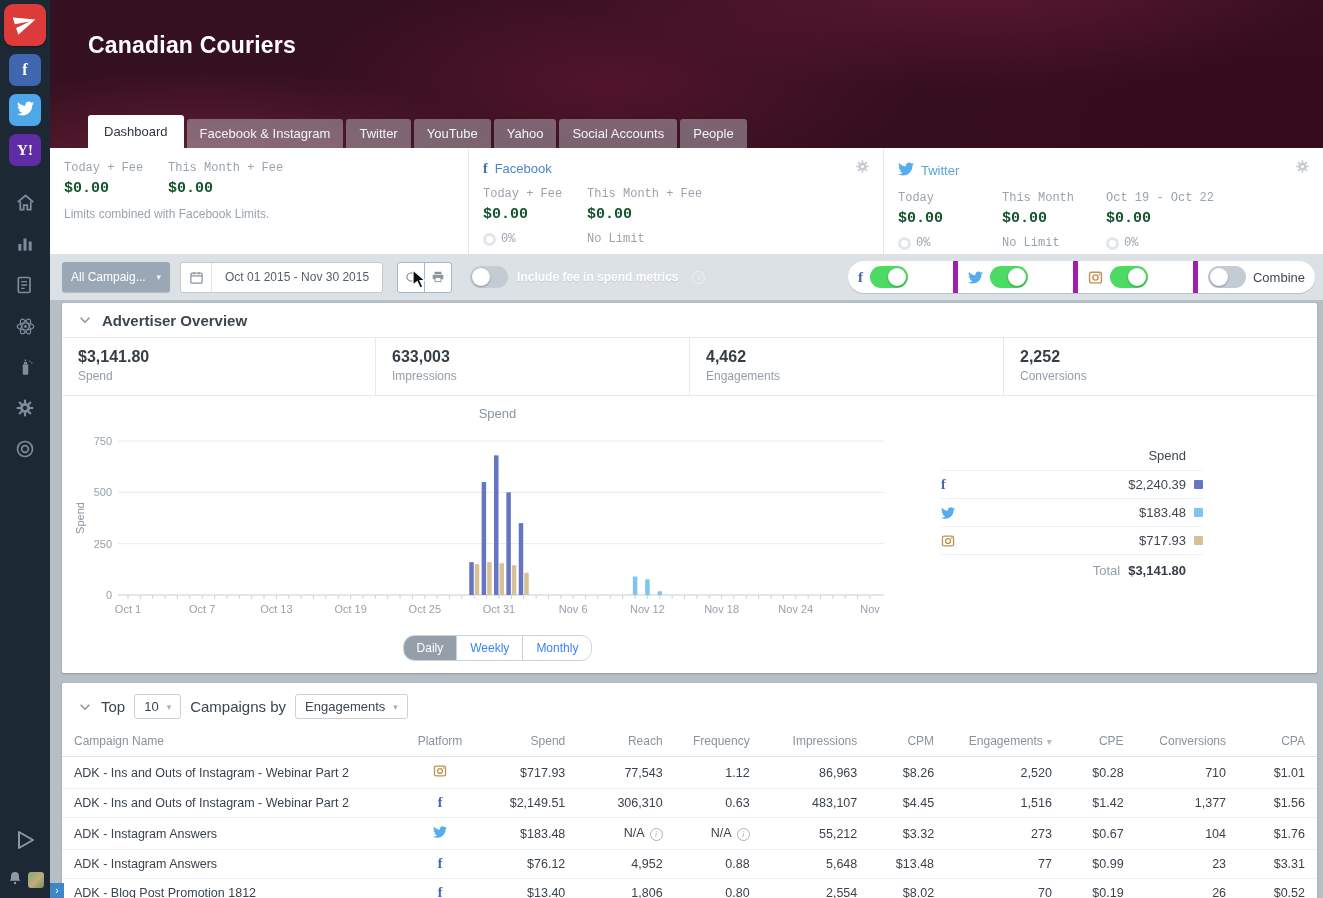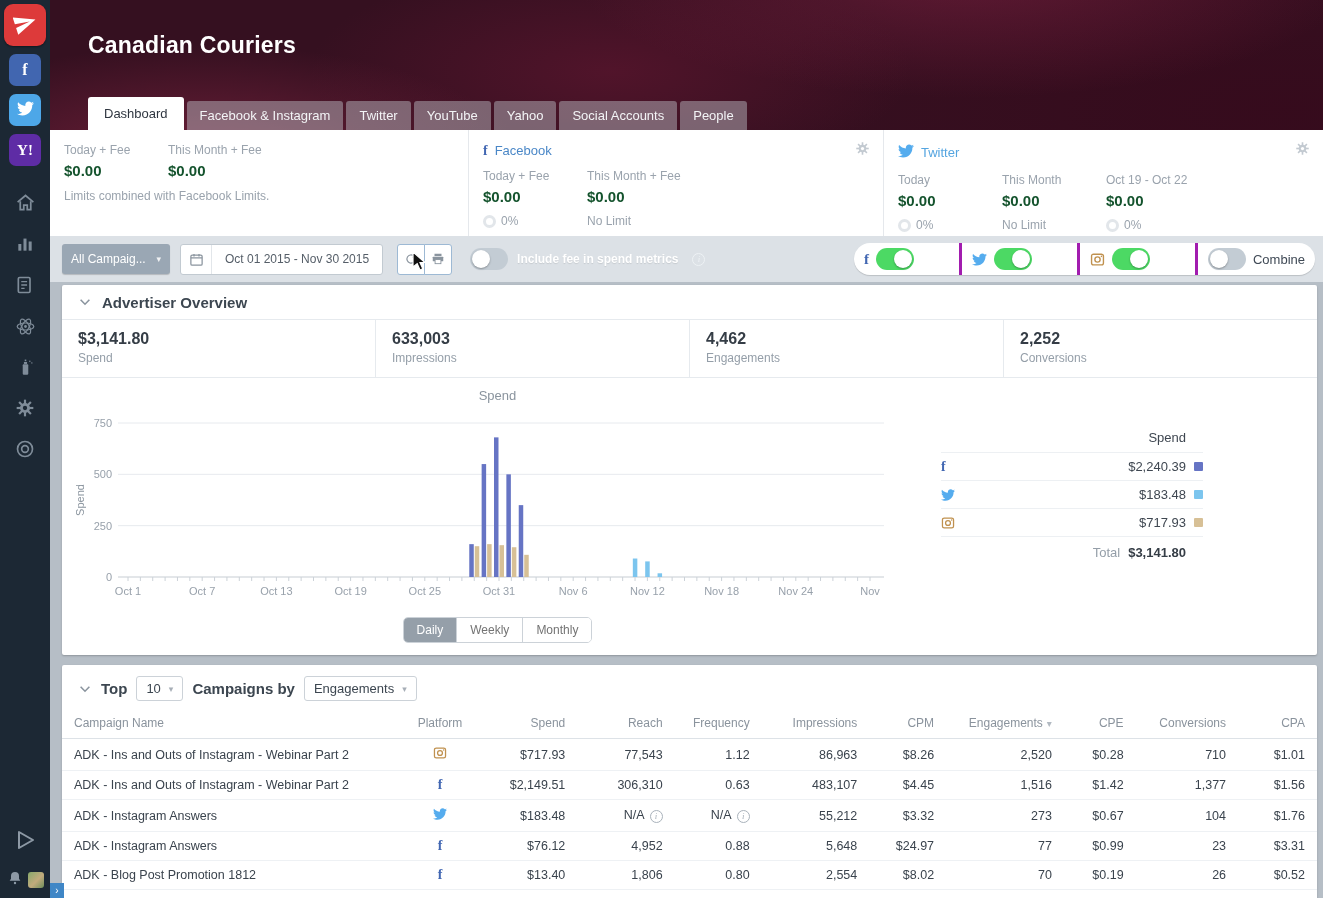--- a/index.html
+++ b/index.html
@@ -22,40 +22,40 @@
   .net-tw .picon-twitter{color:#fff;}
   .sidebar-nav{display:flex;flex-direction:column;align-items:center;gap:17px;margin-top:26px;color:#7f8c99;}
   .sidebar-bottom{margin-top:auto;margin-bottom:8px;display:flex;flex-direction:column;align-items:center;color:#8d99a5;}
   .sb-row{display:flex;align-items:center;gap:5px;margin-top:14px;}
   .avatar{width:16px;height:16px;border-radius:3px;background:linear-gradient(135deg,#87a96b 0%,#c2ab7d 55%,#6e8f5a 100%);}
   .gear-hole{fill:#fff;}
   .sidebar .gear-hole{fill:#1c2834;}
   
   .main{margin-left:50px;width:1273px;}
   
-  .topbar{height:130px;position:relative;
+  .topbar{height:148px;position:relative;
     background:
       radial-gradient(ellipse 520px 190px at 12% 125%, rgba(158,44,78,.55), transparent 62%),
       radial-gradient(ellipse 640px 210px at 72% -25%, rgba(150,38,76,.45), transparent 62%),
       radial-gradient(ellipse 430px 160px at 44% 55%, rgba(96,22,48,.65), transparent 70%),
       radial-gradient(ellipse 760px 260px at 97% 85%, rgba(54,10,28,.85), transparent 72%),
       #351020;}
   .page-title{position:absolute;left:38px;top:32px;color:#fff;font-size:23px;font-weight:700;letter-spacing:.2px;}
   .tabs{position:absolute;left:38px;bottom:0;display:flex;align-items:flex-end;gap:3px;}
   .tab{background:rgba(196,199,207,.45);color:#f3f4f6;font-size:13px;padding:7px 13px;border-radius:3px 3px 0 0;cursor:default;white-space:nowrap;}
   .tab.active{background:#fff;color:#2f3640;padding:9px 16px;}
   
   .accounts{height:106px;background:#fff;display:flex;}
   .acct{position:relative;padding:13px 14px 0 14px;}
   .acct + .acct{border-left:1px solid #e5e8ec;}
   .acct-ig{width:418px;} .acct-fb{width:415px;} .acct-tw{flex:1;}
   .acct-name{display:flex;align-items:center;gap:7px;font-size:13px;margin-bottom:11px;}
   .acct-ig .acct-name{color:#b5914f;} .acct-fb .acct-name{color:#4a87c7;} .acct-tw .acct-name{color:#55a5e0;}
   .acct-cols{display:flex;}
-  .acol{min-width:96px;margin-right:8px;}
+  .acol{min-width:96px;margin-right:8px;font-family:Liberation Mono, monospace;}
   .acol .lbl{font-size:12px;color:#9aa3ad;}
   .acol .val{font-size:15px;font-weight:700;color:#14532d;margin-top:5px;}
   .acol .sub{font-size:12px;color:#9aa3ad;margin-top:9px;display:flex;align-items:center;gap:5px;}
   .donut{width:13px;height:13px;border-radius:50%;border:3.5px solid #e2e6ea;background:#fff;}
   .acct-note{font-size:12px;color:#9aa3ad;margin-top:10px;}
   .acct-gear{position:absolute;top:11px;right:13px;color:#c3cad1;cursor:pointer;}
   
   .filterbar{height:46px;background:#dce1e6;display:flex;align-items:center;padding:0 10px 0 12px;position:relative;}
   .dd-campaign{width:108px;background:#9aa7b4;color:#fff;font-size:12px;border-radius:3px;padding:8px 9px;
     display:flex;justify-content:space-between;align-items:center;box-shadow:0 1px 1px rgba(0,0,0,.18);cursor:pointer;}
@@ -71,56 +71,56 @@
   .fee-toggle .t-label{color:#fff;font-size:12px;font-weight:700;text-shadow:0 1px 1px rgba(0,0,0,.1);}
   .toggle{width:38px;height:22px;border-radius:11px;position:relative;cursor:pointer;flex:0 0 auto;}
   .toggle .knob{width:18px;height:18px;border-radius:50%;background:#fff;position:absolute;top:2px;box-shadow:0 1px 2px rgba(0,0,0,.3);}
   .toggle.on{background:#4cd964;} .toggle.on .knob{right:2px;}
   .toggle.off{background:#c3ccd4;} .toggle.off .knob{left:2px;}
   .info-i{display:inline-flex;align-items:center;justify-content:center;width:13px;height:13px;border-radius:50%;
     border:1px solid #a9b2bb;color:#a9b2bb;font-size:9px;font-style:italic;font-family:"Liberation Serif",serif;margin-left:5px;vertical-align:middle;}
   .info-light{border-color:#eef2f5;color:#eef2f5;}
   .platform-pill{position:absolute;right:8px;top:7px;height:32px;background:#fff;border-radius:16px;display:flex;align-items:center;box-shadow:0 1px 1px rgba(0,0,0,.15);}
   .pseg{display:flex;align-items:center;gap:7px;padding:0 10px;height:100%;}
-  .pseg + .pseg{border-left:3px solid #a21caf;margin-left:35px;}
+  .pseg + .pseg{border-left:5px solid #a21caf;margin-left:35px;}
   .pseg .combine-lbl{font-size:13px;color:#3f4955;}
   .cursor-overlay{position:absolute;left:362px;top:15px;z-index:40;pointer-events:none;}
   
   .card{background:#fff;margin:0 6px 0 12px;border-radius:2px;box-shadow:0 1px 2px rgba(0,0,0,.22);}
   .card-overview{margin-top:3px;}
   .card-campaigns{margin-top:10px;min-height:260px;}
   .card-header{height:35px;display:flex;align-items:center;gap:10px;padding:0 16px;border-bottom:1px solid #e6eaee;
     font-size:15px;font-weight:700;color:#3c4650;}
   .chev{color:#8a949e;display:flex;cursor:pointer;}
   
   .stats-row{display:flex;border-bottom:1px solid #e6eaee;}
   .stat{flex:1;padding:10px 16px 12px;}
   .stat + .stat{border-left:1px solid #e6eaee;}
   .stat .v{font-size:16px;font-weight:700;color:#353d46;}
   .stat .l{font-size:12px;color:#949ea8;margin-top:3px;}
   
   .chart-area{display:flex;padding:6px 8px 0 8px;}
   .chart-col{flex:0 0 835px;}
   .chart-title{font-size:13px;color:#8a949e;text-align:center;margin:4px 0 6px 55px;width:745px;}
   .gran-wrap{margin:4px 0 12px 55px;width:745px;text-align:center;}
-  .gran{display:inline-flex;border:1px solid #ccd2d8;border-radius:5px;overflow:hidden;}
-  .gbtn{padding:5px 13px;font-size:12px;color:#737373;background:#fff;cursor:pointer;border:none;font-family:inherit;}
+  .gran{display:inline-flex;border:1px solid #ccd2d8;border-radius:11px;overflow:hidden;}
+  .gbtn{padding:5px 13px;font-size:12px;color:#3b82f6;background:#fff;cursor:pointer;border:none;font-family:inherit;}
   .gbtn + .gbtn{border-left:1px solid #ccd2d8;}
   .gbtn.active{background:#959fa9;color:#fff;}
   .legend{flex:1;max-width:262px;margin-left:36px;margin-top:42px;font-size:13px;}
   .legend-head{text-align:right;padding:4px 17px 7px 0;border-bottom:1px solid #edf0f3;color:#3f4751;}
   .legend-row{display:flex;align-items:center;padding:6px 0;border-bottom:1px solid #edf0f3;}
   .legend-row .lval{margin-left:auto;color:#3f4751;}
   .chip{width:9px;height:9px;margin-left:8px;border-radius:1px;flex:0 0 auto;}
   .legend-total{display:flex;justify-content:flex-end;align-items:baseline;padding:8px 17px 0 0;}
   .legend-total .tlbl{color:#949ea8;margin-right:8px;font-size:13px;}
   .legend-total .tval{color:#353d46;font-weight:700;}
   
   .camp-header{display:flex;align-items:center;gap:9px;padding:11px 16px 9px;}
-  .camp-header .hd-lbl{font-size:15px;font-weight:700;color:#3c4650;}
+  .camp-header .hd-lbl{font-size:15px;font-weight:400;color:#3c4650;}
   .mini-select{display:inline-flex;align-items:center;gap:8px;border:1px solid #ccd2d8;border-radius:3px;
     padding:4px 9px;background:#fff;font-size:13px;color:#3c4650;cursor:pointer;}
   .mini-select .caret{color:#98a1ab;}
   table.camps{width:100%;border-collapse:collapse;}
   table.camps th{font-size:12px;font-weight:400;color:#8a939d;padding:6px 12px 8px;border-bottom:1px solid #dde2e7;white-space:nowrap;}
   table.camps td{font-size:12.5px;color:#3a434d;padding:7px 12px;border-bottom:1px solid #eef1f4;white-space:nowrap;}
   .al{text-align:left;} .ac{text-align:center;} .ar{text-align:right;}
   .sort{color:#b2bac2;font-size:10px;margin-left:4px;}
   
   .picon{display:inline-flex;align-items:center;justify-content:center;line-height:1;}
@@ -690,21 +690,21 @@
             <td class="ar">104</td>
             <td class="ar">$1.76</td>
           </tr>
           <tr>
             <td class="al">ADK - Instagram Answers</td>
             <td class="ac"><span class="picon picon-facebook" style="font-size: 14px;">f</span></td>
             <td class="ar">$76.12</td>
             <td class="ar">4,952</td>
             <td class="ar">0.88</td>
             <td class="ar">5,648</td>
-            <td class="ar">$24.97</td>
+            <td class="ar">$13.48</td>
             <td class="ar">77</td>
             <td class="ar">$0.99</td>
             <td class="ar">23</td>
             <td class="ar">$3.31</td>
           </tr>
           <tr>
             <td class="al">ADK - Blog Post Promotion 1812</td>
             <td class="ac"><span class="picon picon-facebook" style="font-size: 14px;">f</span></td>
             <td class="ar">$13.40</td>
             <td class="ar">1,806</td>

